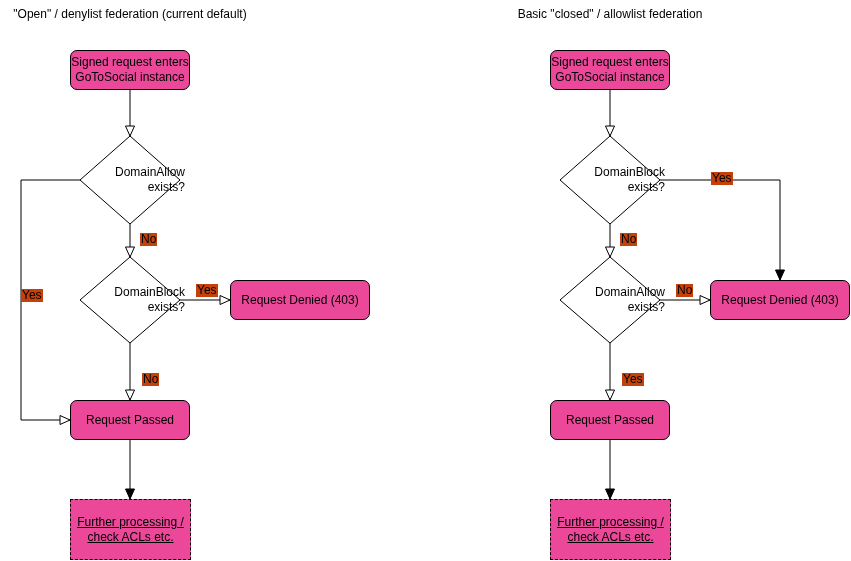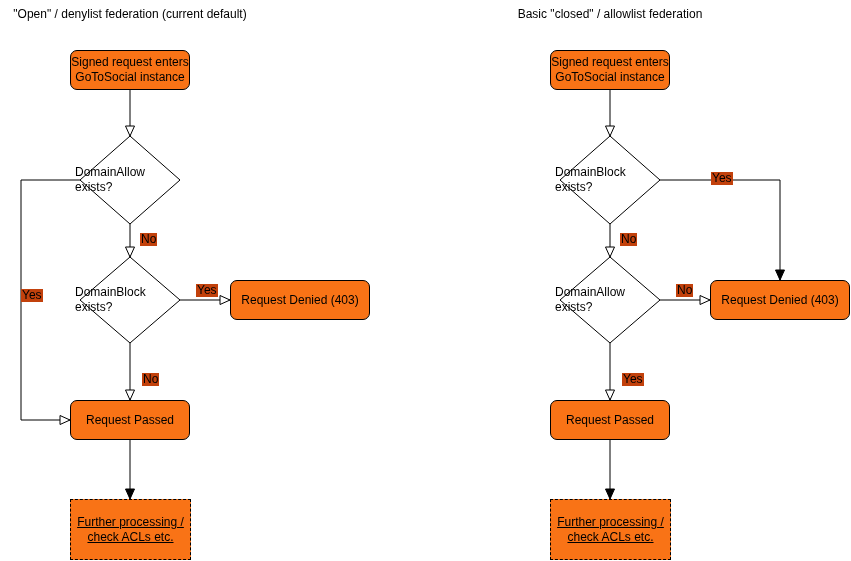--- a/index.html
+++ b/index.html
@@ -29,37 +29,37 @@
     top: 7px;
     transform: translateX(-50%);
     white-space: nowrap;
     line-height: 15px;
   }
   .node {
     position: absolute;
     box-sizing: border-box;
     border: 1px solid #000000;
     border-radius: 7px;
-    background: #f97316;
+    background: #ec4899;
     display: flex;
     flex-direction: column;
     align-items: center;
     justify-content: center;
     text-align: center;
     line-height: 15px;
   }
   .node.dashed {
     border-style: dashed;
     border-radius: 0;
     text-decoration: underline;
   }
   .diamond-label {
     position: absolute;
     width: 110px;
-    text-align: left;
+    text-align: right;
     line-height: 15px;
     pointer-events: none;
   }
   .edge-label {
     position: absolute;
     background: #c2410c;
     line-height: 13px;
     padding: 0 1px;
     white-space: nowrap;
   }

